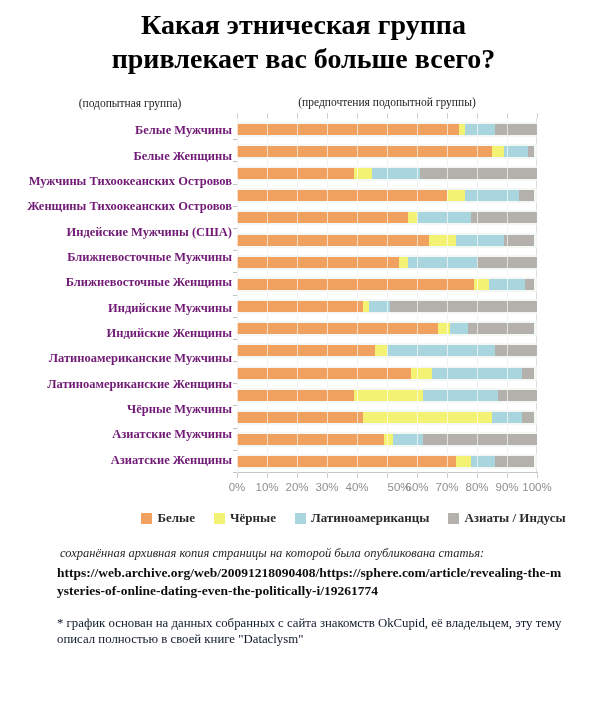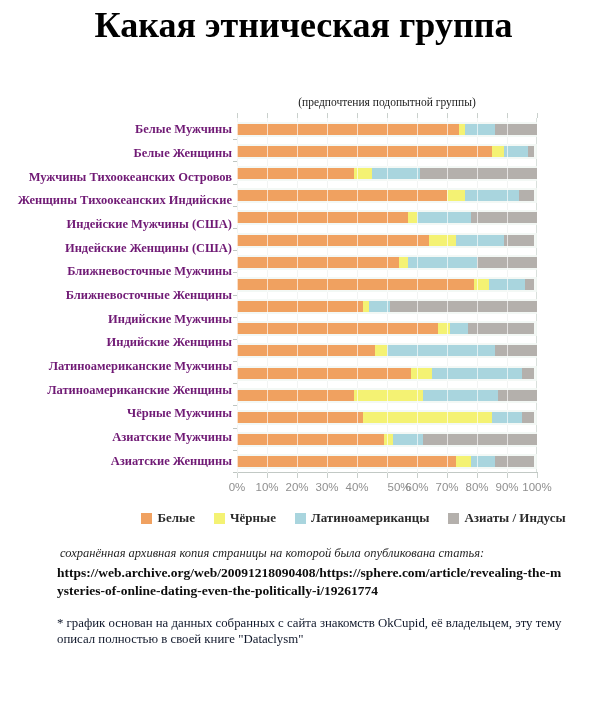--- a/index.html
+++ b/index.html
@@ -1,20 +1,20 @@
 <!DOCTYPE html>
 <html><head>
 <meta charset="utf-8">
 <style>
   html,body{margin:0;padding:0;background:#fff;}
   .page{position:relative;width:607px;height:701px;background:#ffffff;overflow:hidden;
         font-family:"Liberation Serif",serif;}
 
   .title{position:absolute;top:8px;left:0;width:100%;text-align:center;
-         font-weight:bold;font-size:36px;line-height:34px;color:#000;}
+         font-weight:bold;font-size:28px;line-height:34px;color:#000;}
 
   .subhead{position:absolute;font-size:11.5px;color:#1c1c1c;text-align:center;}
   .subhead.left{top:97px;left:40px;width:180px;}
   .subhead.right{top:96px;left:277px;width:220px;}
 
   
   .labels{position:absolute;left:0;top:118px;width:232px;height:355px;
           display:flex;flex-direction:column;}
   .clabel{flex:1;display:flex;align-items:center;justify-content:flex-end;
           font-weight:bold;font-size:12.5px;color:#701a75;white-space:nowrap;}
@@ -60,31 +60,32 @@
   .footnote{position:absolute;left:57px;top:615px;width:516px;
       font-size:12.8px;line-height:16px;color:#0f172a;}
 </style>
 </head>
 <body>
 
 <div class="page">
 
   <div class="title">
     <div>Какая этническая группа</div>
-  </div>
-
+    <div>привлекает вас больше всего?</div>
+  </div>
+
+  <div class="subhead left">(подопытная группа)</div>
   <div class="subhead right">(предпочтения подопытной группы)</div>
 
   <div class="labels" id="labels">
       <div class="clabel">Белые Мужчины</div>
       <div class="clabel">Белые Женщины</div>
       <div class="clabel">Мужчины Тихоокеанских Островов</div>
-      <div class="clabel">Женщины Тихоокеанских Индийские</div>
+      <div class="clabel">Женщины Тихоокеанских Островов</div>
       <div class="clabel">Индейские Мужчины (США)</div>
-      <div class="clabel">Индейские Женщины (США)</div>
       <div class="clabel">Ближневосточные Мужчины</div>
       <div class="clabel">Ближневосточные Женщины</div>
       <div class="clabel">Индийские Мужчины</div>
       <div class="clabel">Индийские Женщины</div>
       <div class="clabel">Латиноамериканские Мужчины</div>
       <div class="clabel">Латиноамериканские Женщины</div>
       <div class="clabel">Чёрные Мужчины</div>
       <div class="clabel">Азиатские Мужчины</div>
       <div class="clabel">Азиатские Женщины</div>
     </div>

